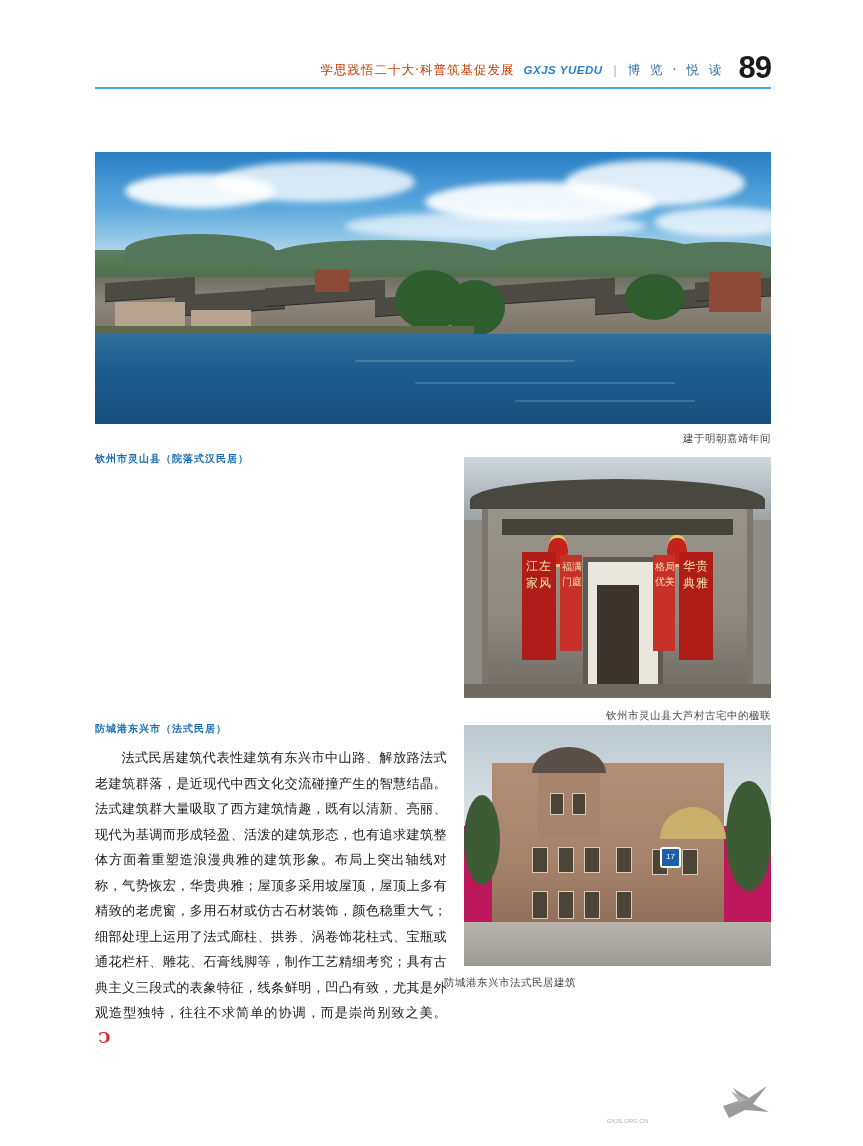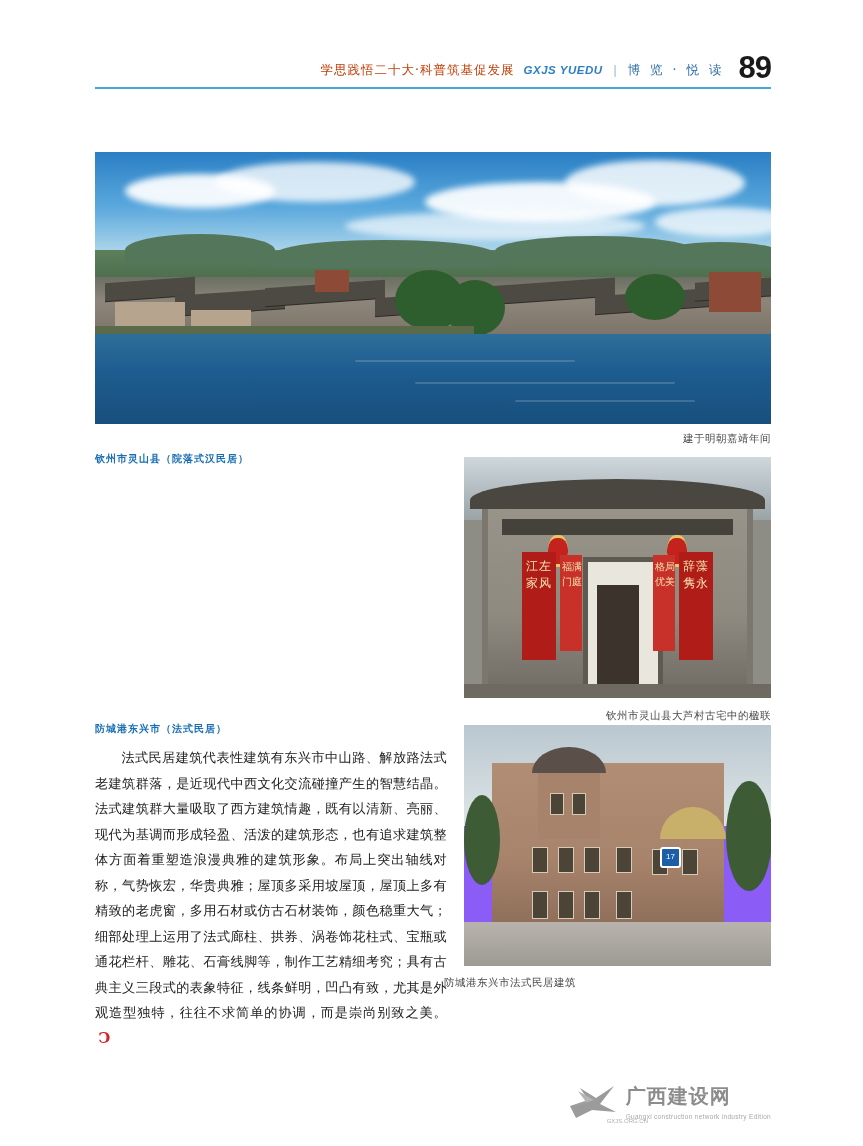--- a/index.html
+++ b/index.html
@@ -301,21 +301,21 @@
     background: #6f6a61;
   }
 
   .photo-french {
     position: absolute;
     left: 464px;
     top: 725px;
     width: 307px;
     height: 241px;
     overflow: hidden;
-    background: #8b5cf6;
+    background: #be185d;
   }
   .fr-sky {
     position: absolute; left:0; top:0; width:100%; height:42%;
     background: linear-gradient(to bottom,#b9c7cf,#dfe6e8);
   }
   .fr-build {
     position: absolute; left: 28px; top: 38px; width: 232px; bottom: 36px;
     background: linear-gradient(to bottom,#b08d74 0%, #a9846c 55%, #8d6d59 100%);
   }
   .fr-tower {
@@ -445,21 +445,21 @@
 <div class="photo-gate">
   <div class="gate-sky"></div>
   <div class="gate-body"></div>
   <div class="gate-roof"></div>
   <div class="gate-roof2"></div>
   <div class="gate-door"></div>
   <div class="gate-door-inner"></div>
   <div class="lantern l"></div>
   <div class="lantern r"></div>
   <div class="couplet left">江左家风</div>
-  <div class="couplet right">辞藻隽永</div>
+  <div class="couplet right">华贵典雅</div>
   <div class="couplet-sm l">福满门庭</div>
   <div class="couplet-sm r">格局优美</div>
   <div class="gate-ground"></div>
 </div>
 <div class="caption cap-gate">钦州市灵山县大芦村古宅中的楹联</div>
 
 <div class="photo-french">
   <div class="fr-sky"></div>
   <div class="fr-build">
     <div class="fr-tower"></div>
@@ -485,18 +485,14 @@
 </div>
 <div class="caption cap-french">防城港东兴市法式民居建筑</div>
 
 <div class="footer-logo">
   <div class="logo-mark">
     <svg width="52" height="38" viewBox="0 0 52 38" aria-hidden="true">
       <polygon points="4,24 22,18 14,6 30,16 48,4 34,22 50,30 26,28 10,36" fill="#9b9b9b"></polygon>
       <polygon points="2,26 20,20 12,9 28,18" fill="#b5b5b5"></polygon>
     </svg>
   </div>
-  <div class="logo-stack">
-    <span class="logo-text-cn">广西建设网</span>
-    <span class="logo-text-en">Guangxi construction network industry Edition</span>
-  </div>
 </div>
 <div style="position:absolute; right:215px; bottom:22px;" class="logo-sub">GXJS.ORG.CN</div>
 
 </body></html>

